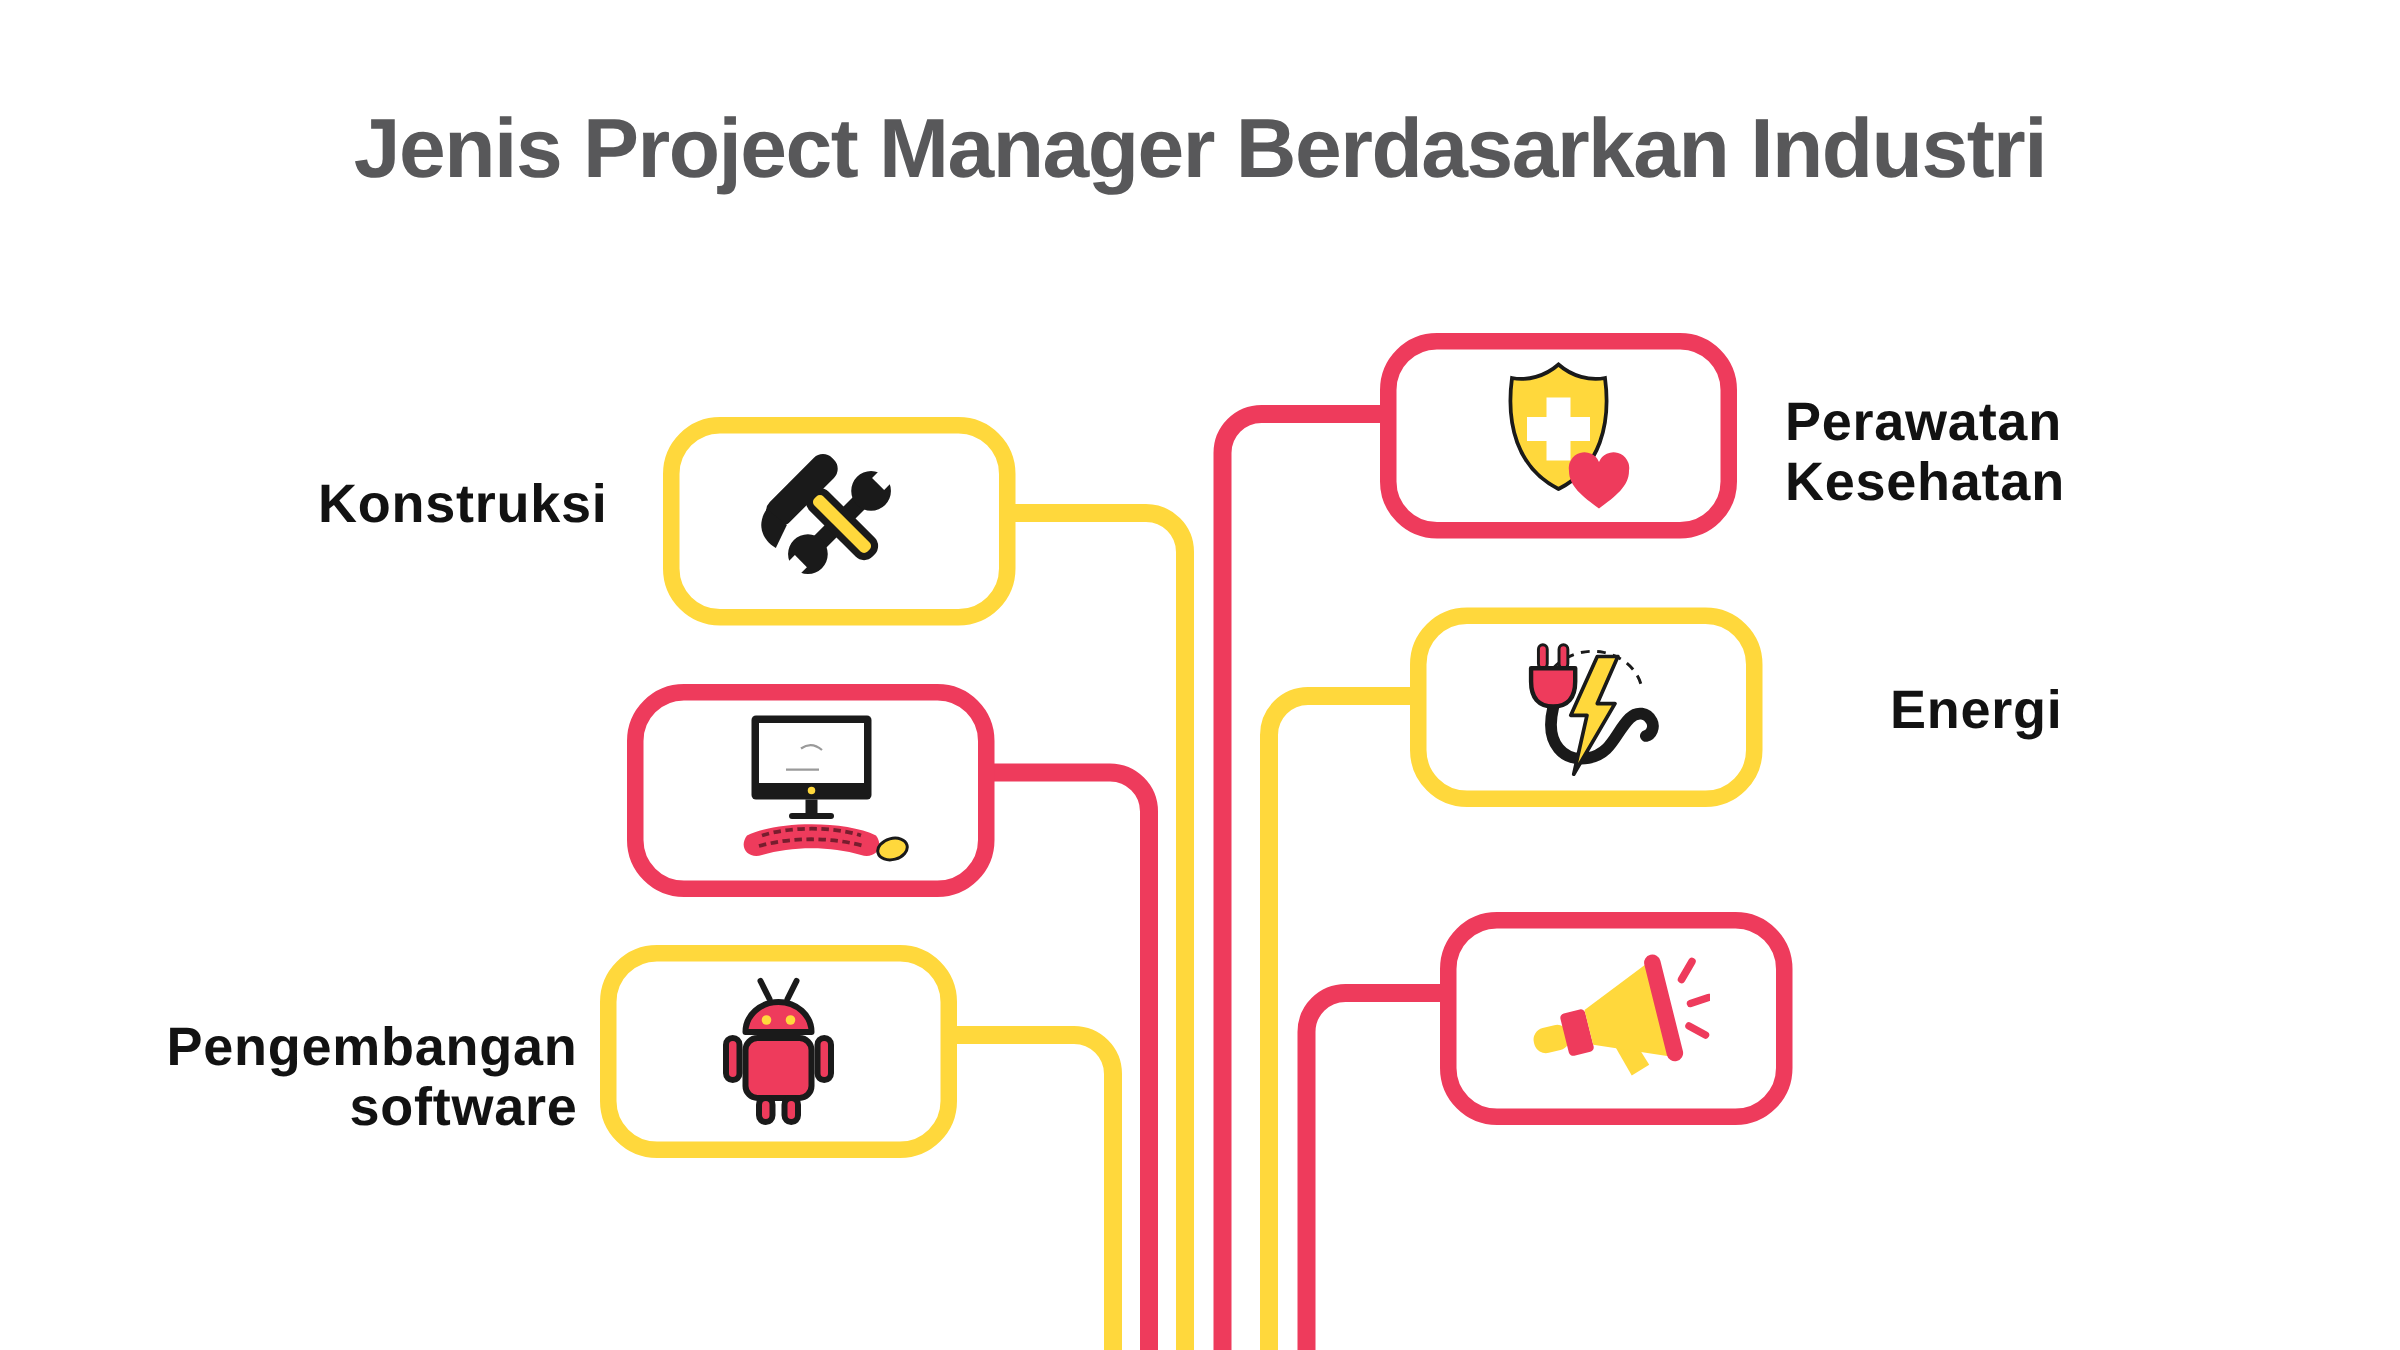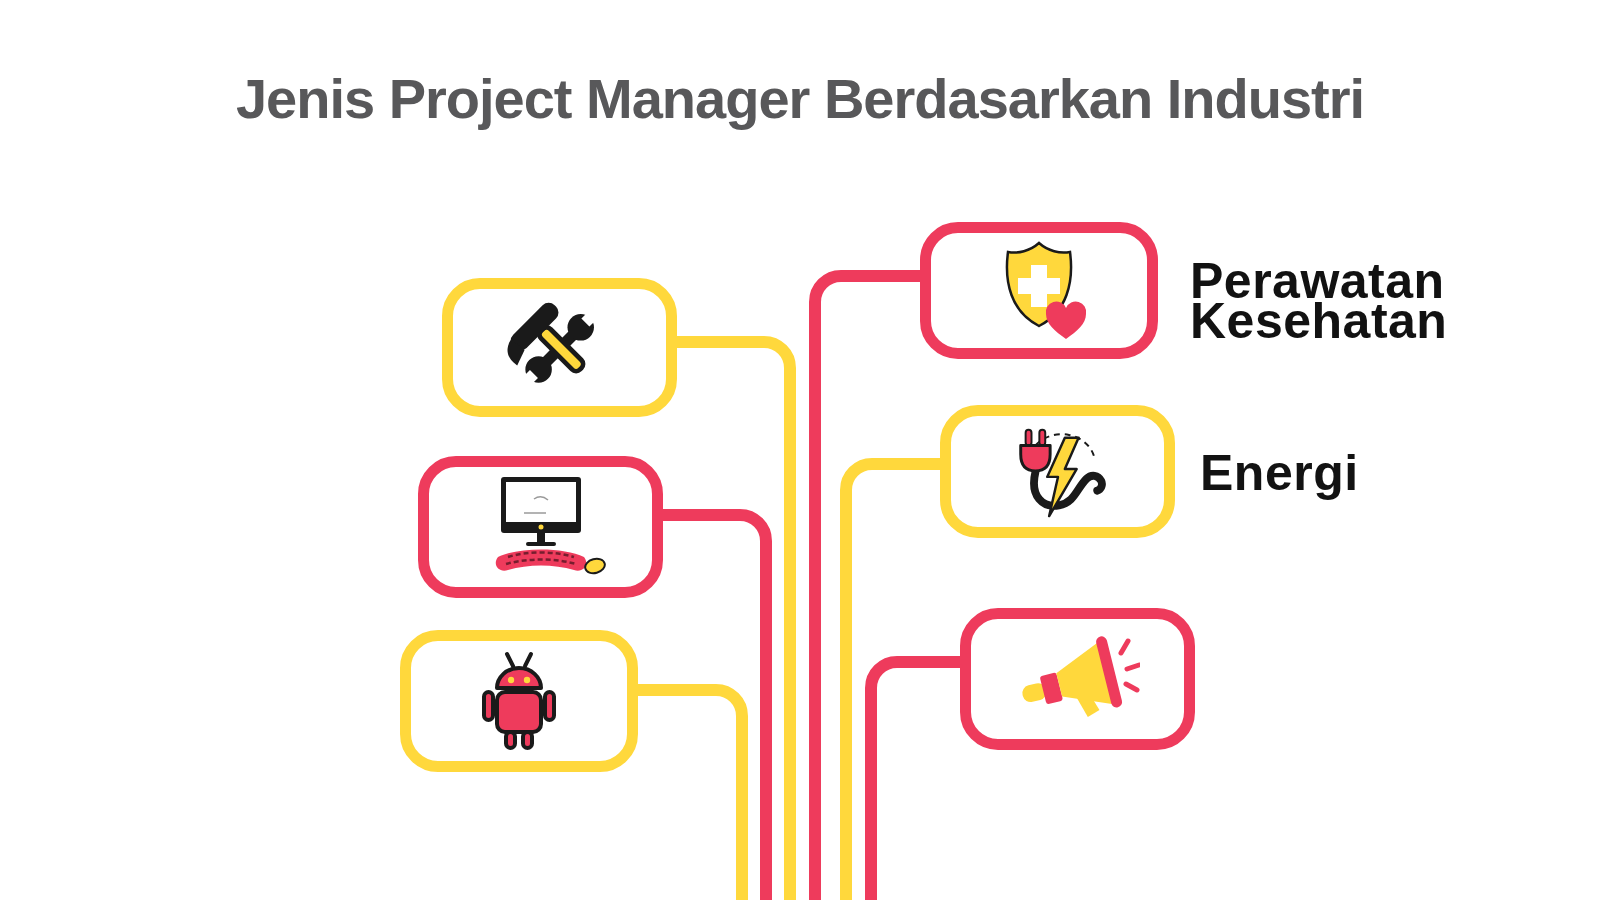--- a/index.html
+++ b/index.html
@@ -18,21 +18,21 @@
   }
   #connectors{position:absolute;left:0;top:0;z-index:1;}
   .box{
     position:absolute;background:#fff;border-radius:38px;box-sizing:border-box;
     display:flex;align-items:center;justify-content:center;z-index:2;
   }
   .box.yellow{border:11px solid var(--yellow);}
   .box.red{border:11px solid var(--red);}
   .label{
     position:absolute;z-index:3;color:var(--label);
-    font-size:50px;font-weight:bold;line-height:40px;letter-spacing:.5px;
+    font-size:36px;font-weight:bold;line-height:40px;letter-spacing:.5px;
     white-space:pre-line;
   }
   .label.align-r{text-align:right;}
   
   .f-red{fill:var(--red);} .f-yellow{fill:var(--yellow);} .f-ink{fill:var(--ink);}
   .f-white{fill:#fff;} .no-fill{fill:none;}
   .s-ink{stroke:var(--ink);} .s-red{stroke:var(--red);} .s-yellow{stroke:var(--yellow);}
   .s-gray{stroke:#9a9a9a;} .s-keys{stroke:rgba(0,0,0,.5);}
 </style>
 </head>
@@ -130,17 +130,20 @@
         <rect class="f-red" x="90" y="17" width="11" height="73" rx="5.5"></rect>
       </g>
       <g class="s-red" stroke-width="5" stroke-linecap="round">
         <line x1="106" y1="26" x2="113" y2="14"></line>
         <line x1="112" y1="42" x2="124" y2="38"></line>
         <line x1="111" y1="57" x2="122" y2="63"></line>
       </g>
     </svg>
   </div>
 
+  <div class="label align-r" style="left:95px;top:316px;width:310px;">Konstruksi</div>
+  <div class="label align-r" style="left:75px;top:678px;width:310px;">Pengembangan
+software</div>
   <div class="label" style="left:1190px;top:261px;">Perawatan
 Kesehatan</div>
-  <div class="label" style="left:1200px;top:453px;">Energi</div>
+  <div class="label" style="left:1260px;top:453px;">Energi</div>
 
 </div>
 
 </body></html>

